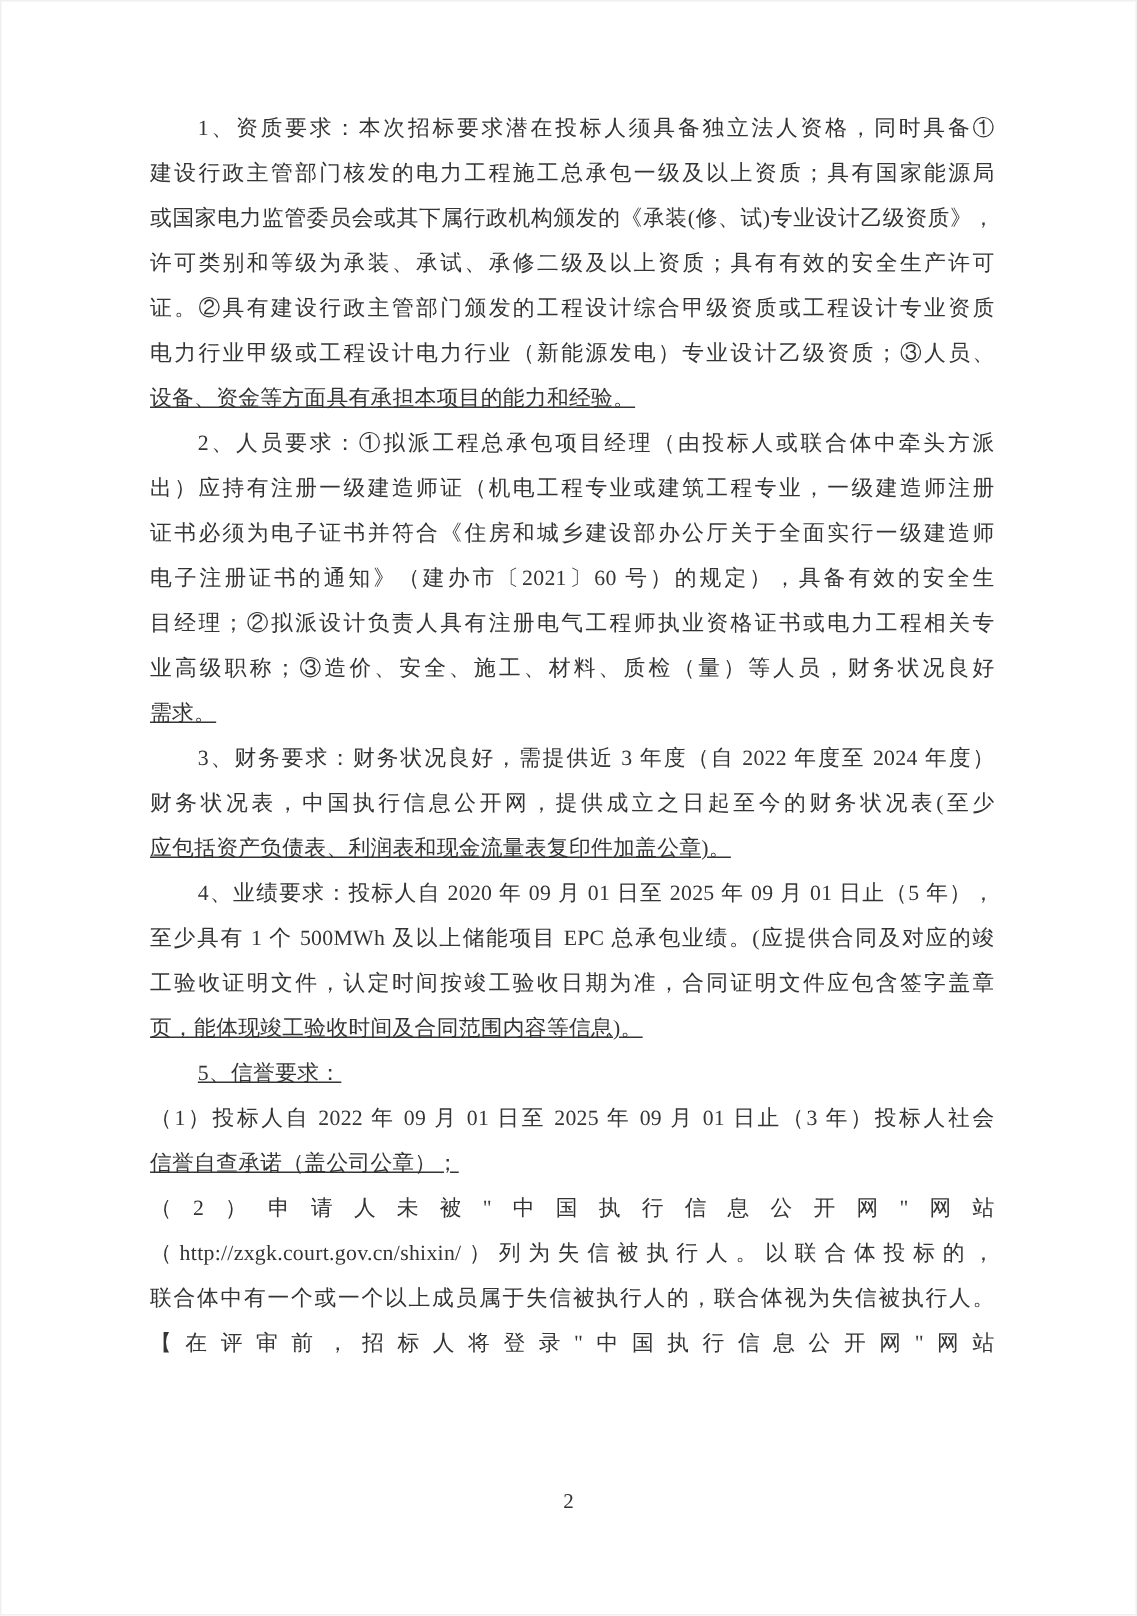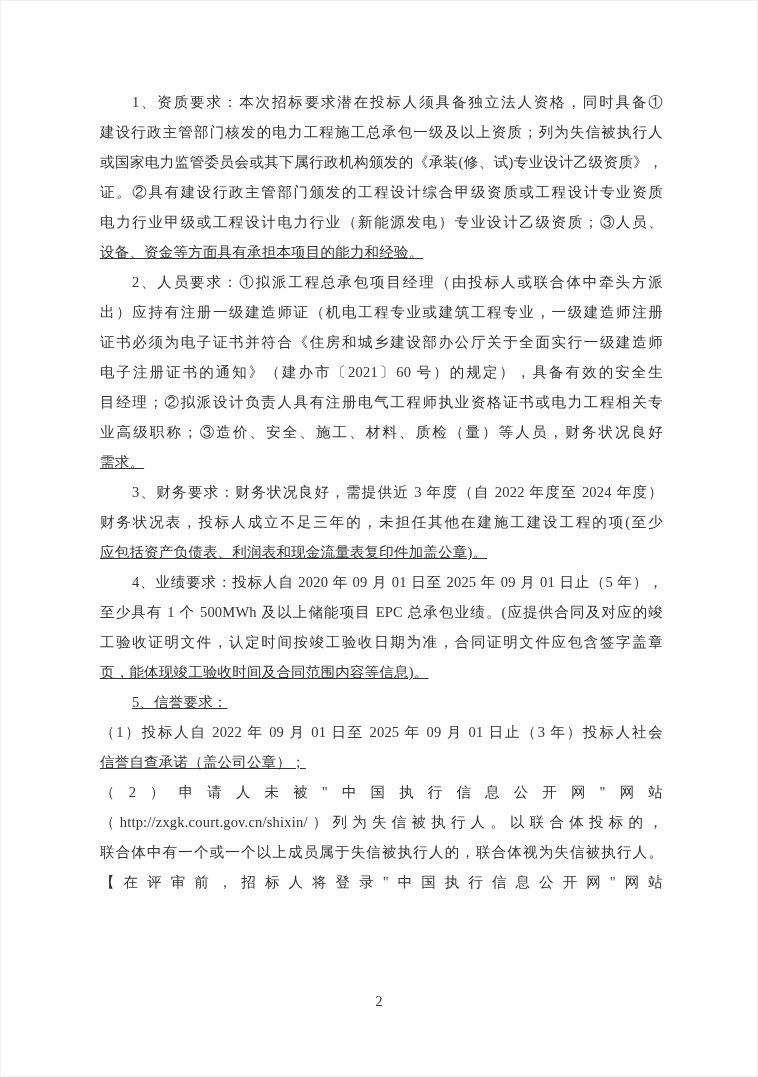--- a/index.html
+++ b/index.html
@@ -19,21 +19,21 @@
     left: 0;
     top: 0;
     width: 758px;
     height: 1077px;
     background: #ffffff;
     box-shadow: inset 0 0 0 1px #f0f0f0;
   }
   .content {
     position: absolute;
     left: 100px;
-    top: 87px;
+    top: 71px;
     width: 563px;
   }
   .line {
     font-size: 14.5px;
     line-height: 30px;
     height: 30px;
     overflow: hidden;
     color: #343434;
     text-align: justify;
     text-align-last: justify;
@@ -60,34 +60,35 @@
     color: #333333;
   }
 </style>
 </head>
 <body style="background: rgb(255, 255, 255); color: rgb(52, 52, 52);">
 
 <div class="page">
   <div class="content">
 
   <div class="line ind">1、资质要求：本次招标要求潜在投标人须具备独立法人资格，同时具备①</div>
-      <div class="line">建设行政主管部门核发的电力工程施工总承包一级及以上资质；列为失信被执行人</div>
+      <div class="line">建设行政主管部门核发的电力工程施工总承包一级及以上资质；具有国家能源局</div>
       <div class="line">或国家电力监管委员会或其下属行政机构颁发的《承装(修、试)专业设计乙级资质》，</div>
+      <div class="line">许可类别和等级为承装、承试、承修二级及以上资质；具有有效的安全生产许可</div>
       <div class="line">证。②具有建设行政主管部门颁发的工程设计综合甲级资质或工程设计专业资质</div>
       <div class="line">电力行业甲级或工程设计电力行业（新能源发电）专业设计乙级资质；③人员、</div>
       <div class="line noj">设备、资金等方面具有承担本项目的能力和经验。</div>
       <div class="line ind">2、人员要求：①拟派工程总承包项目经理（由投标人或联合体中牵头方派</div>
       <div class="line">出）应持有注册一级建造师证（机电工程专业或建筑工程专业，一级建造师注册</div>
       <div class="line">证书必须为电子证书并符合《住房和城乡建设部办公厅关于全面实行一级建造师</div>
       <div class="line">电子注册证书的通知》（建办市〔2021〕60 号）的规定），具备有效的安全生</div>
       <div class="line">目经理；②拟派设计负责人具有注册电气工程师执业资格证书或电力工程相关专</div>
       <div class="line">业高级职称；③造价、安全、施工、材料、质检（量）等人员，财务状况良好</div>
       <div class="line noj">需求。</div>
       <div class="line ind">3、财务要求：财务状况良好，需提供近 3 年度（自 2022 年度至 2024 年度）</div>
-      <div class="line">财务状况表，投标人成立不足三年的，未担任其他在建施工建设工程的项(至少</div>
+      <div class="line">财务状况表，中国执行信息公开网，提供成立之日起至今的财务状况表(至少</div>
       <div class="line noj">应包括资产负债表、利润表和现金流量表复印件加盖公章)。</div>
       <div class="line ind">4、业绩要求：投标人自 2020 年 09 月 01 日至 2025 年 09 月 01 日止（5 年），</div>
       <div class="line">至少具有 1 个 500MWh 及以上储能项目 EPC 总承包业绩。(应提供合同及对应的竣</div>
       <div class="line">工验收证明文件，认定时间按竣工验收日期为准，合同证明文件应包含签字盖章</div>
       <div class="line noj">页，能体现竣工验收时间及合同范围内容等信息)。</div>
       <div class="line ind noj">5、信誉要求：</div>
       <div class="line">（1）投标人自 2022 年 09 月 01 日至 2025 年 09 月 01 日止（3 年）投标人社会</div>
       <div class="line noj">信誉自查承诺（盖公司公章）；</div>
       <div class="line">（2）申请人未被"中国执行信息公开网"网站</div>
       <div class="line">（http://zxgk.court.gov.cn/shixin/）列为失信被执行人。以联合体投标的，</div>

